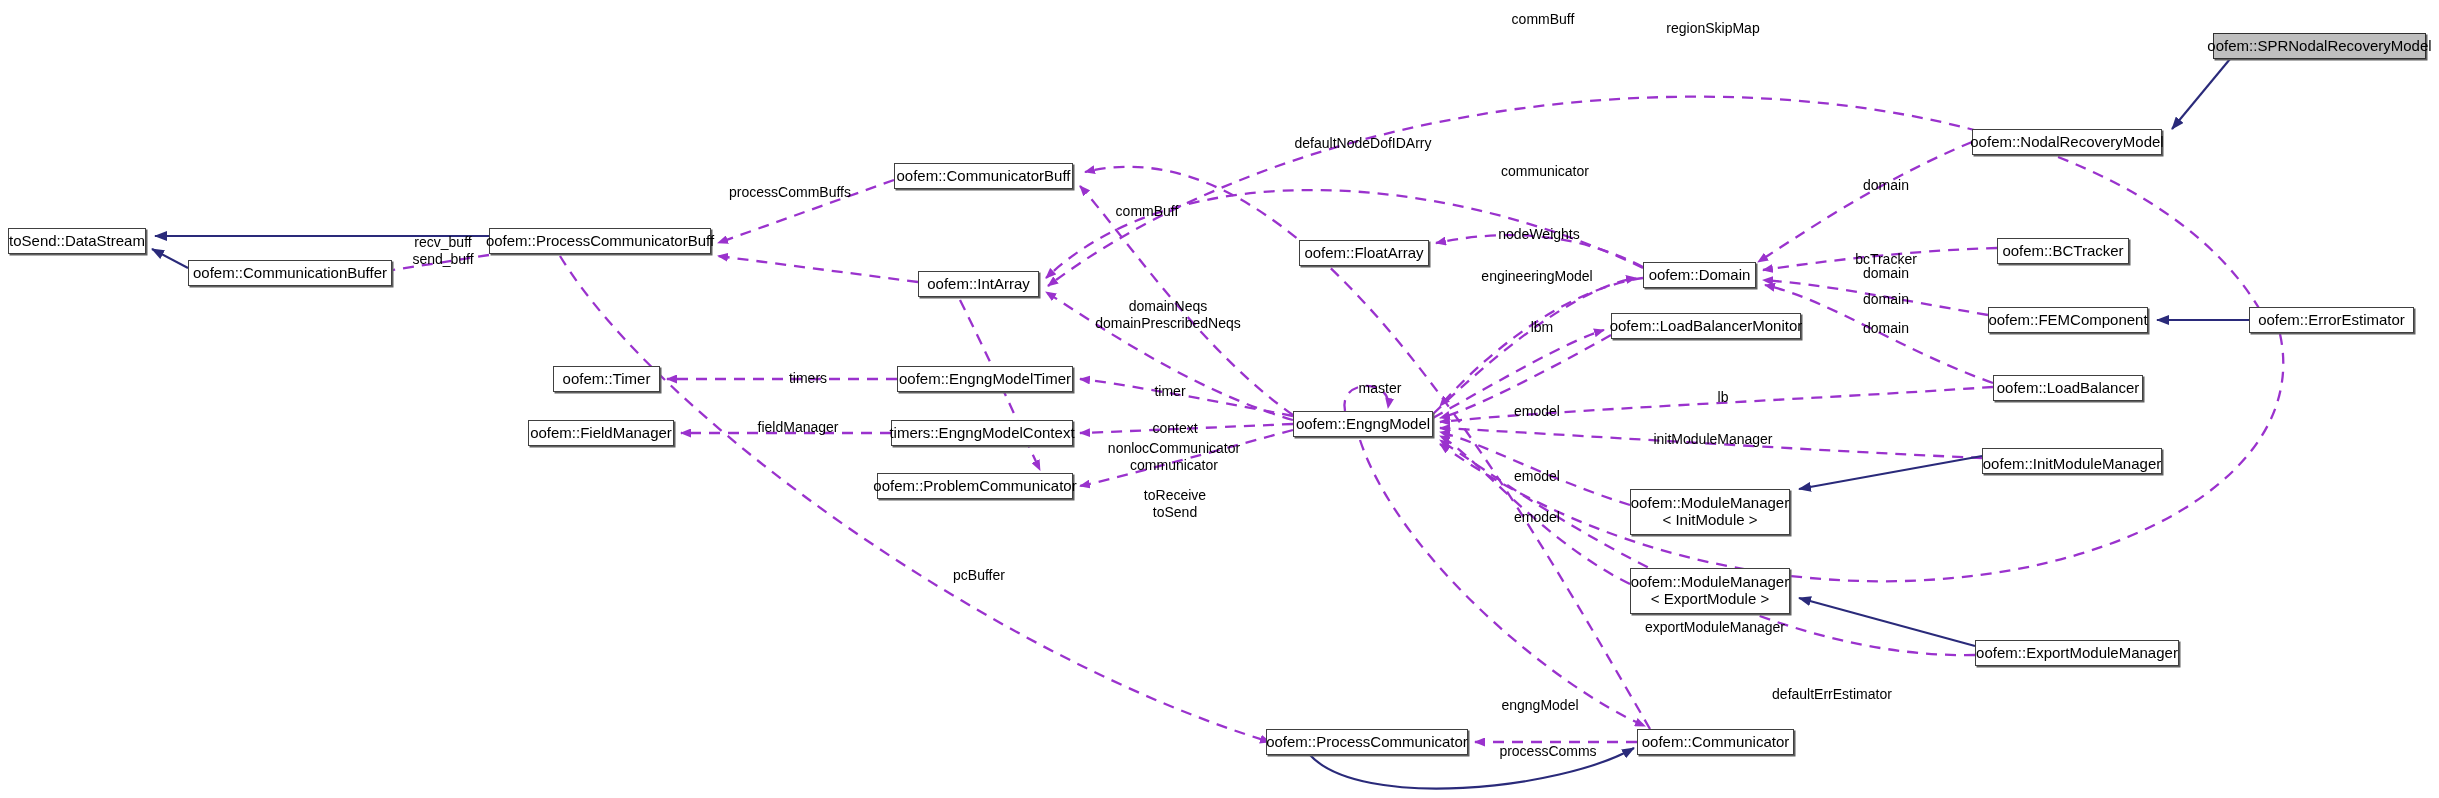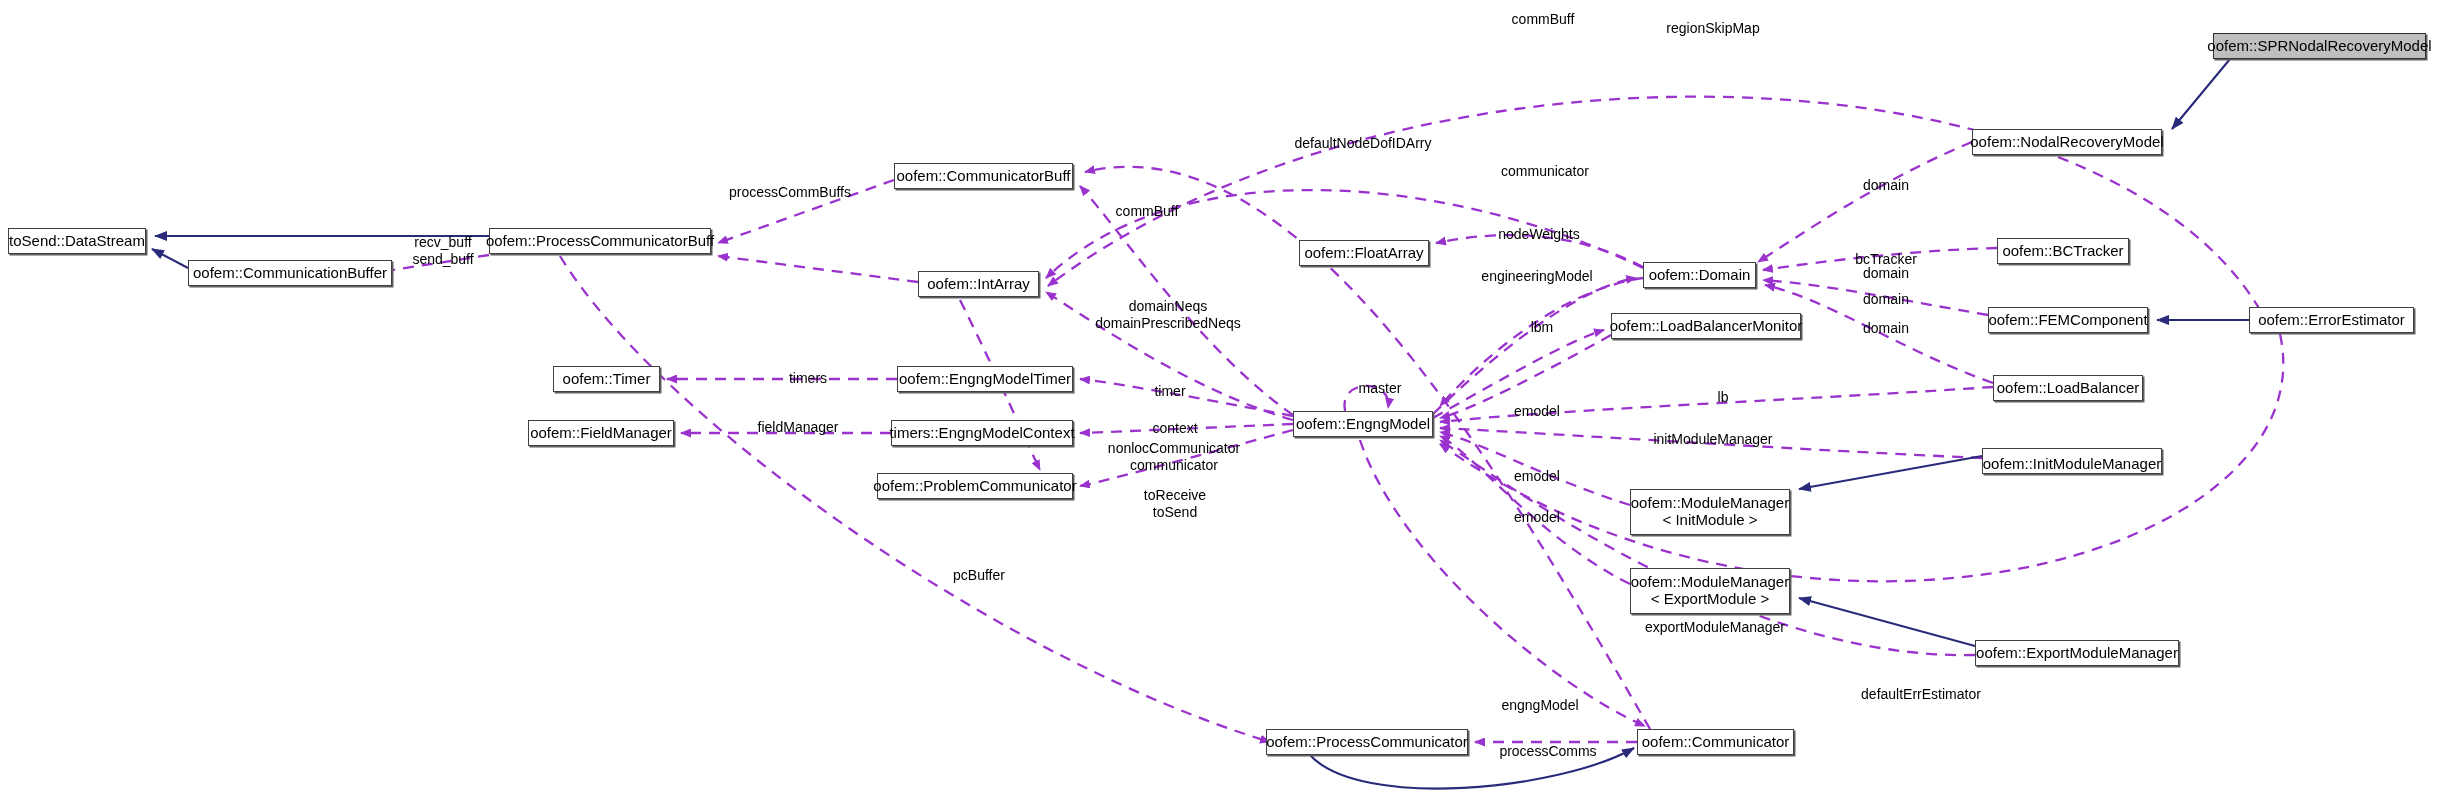--- a/index.html
+++ b/index.html
@@ -325,21 +325,21 @@
       </div>
       <div class="edge-label" style="left: 1537px; top: 468px;">
         <div>emodel</div>
       </div>
       <div class="edge-label" style="left: 1537px; top: 509px;">
         <div>emodel</div>
       </div>
       <div class="edge-label" style="left: 1715px; top: 619px;">
         <div>exportModuleManager</div>
       </div>
-      <div class="edge-label" style="left: 1921px; top: 686px;">
+      <div class="edge-label" style="left: 1832px; top: 686px;">
         <div>defaultErrEstimator</div>
       </div>
       <div class="edge-label" style="left: 1540px; top: 697px;">
         <div>engngModel</div>
       </div>
       <div class="edge-label" style="left: 1548px; top: 743px;">
         <div>processComms</div>
       </div>
       <div class="edge-label" style="left: 979px; top: 567px;">
         <div>pcBuffer</div>

